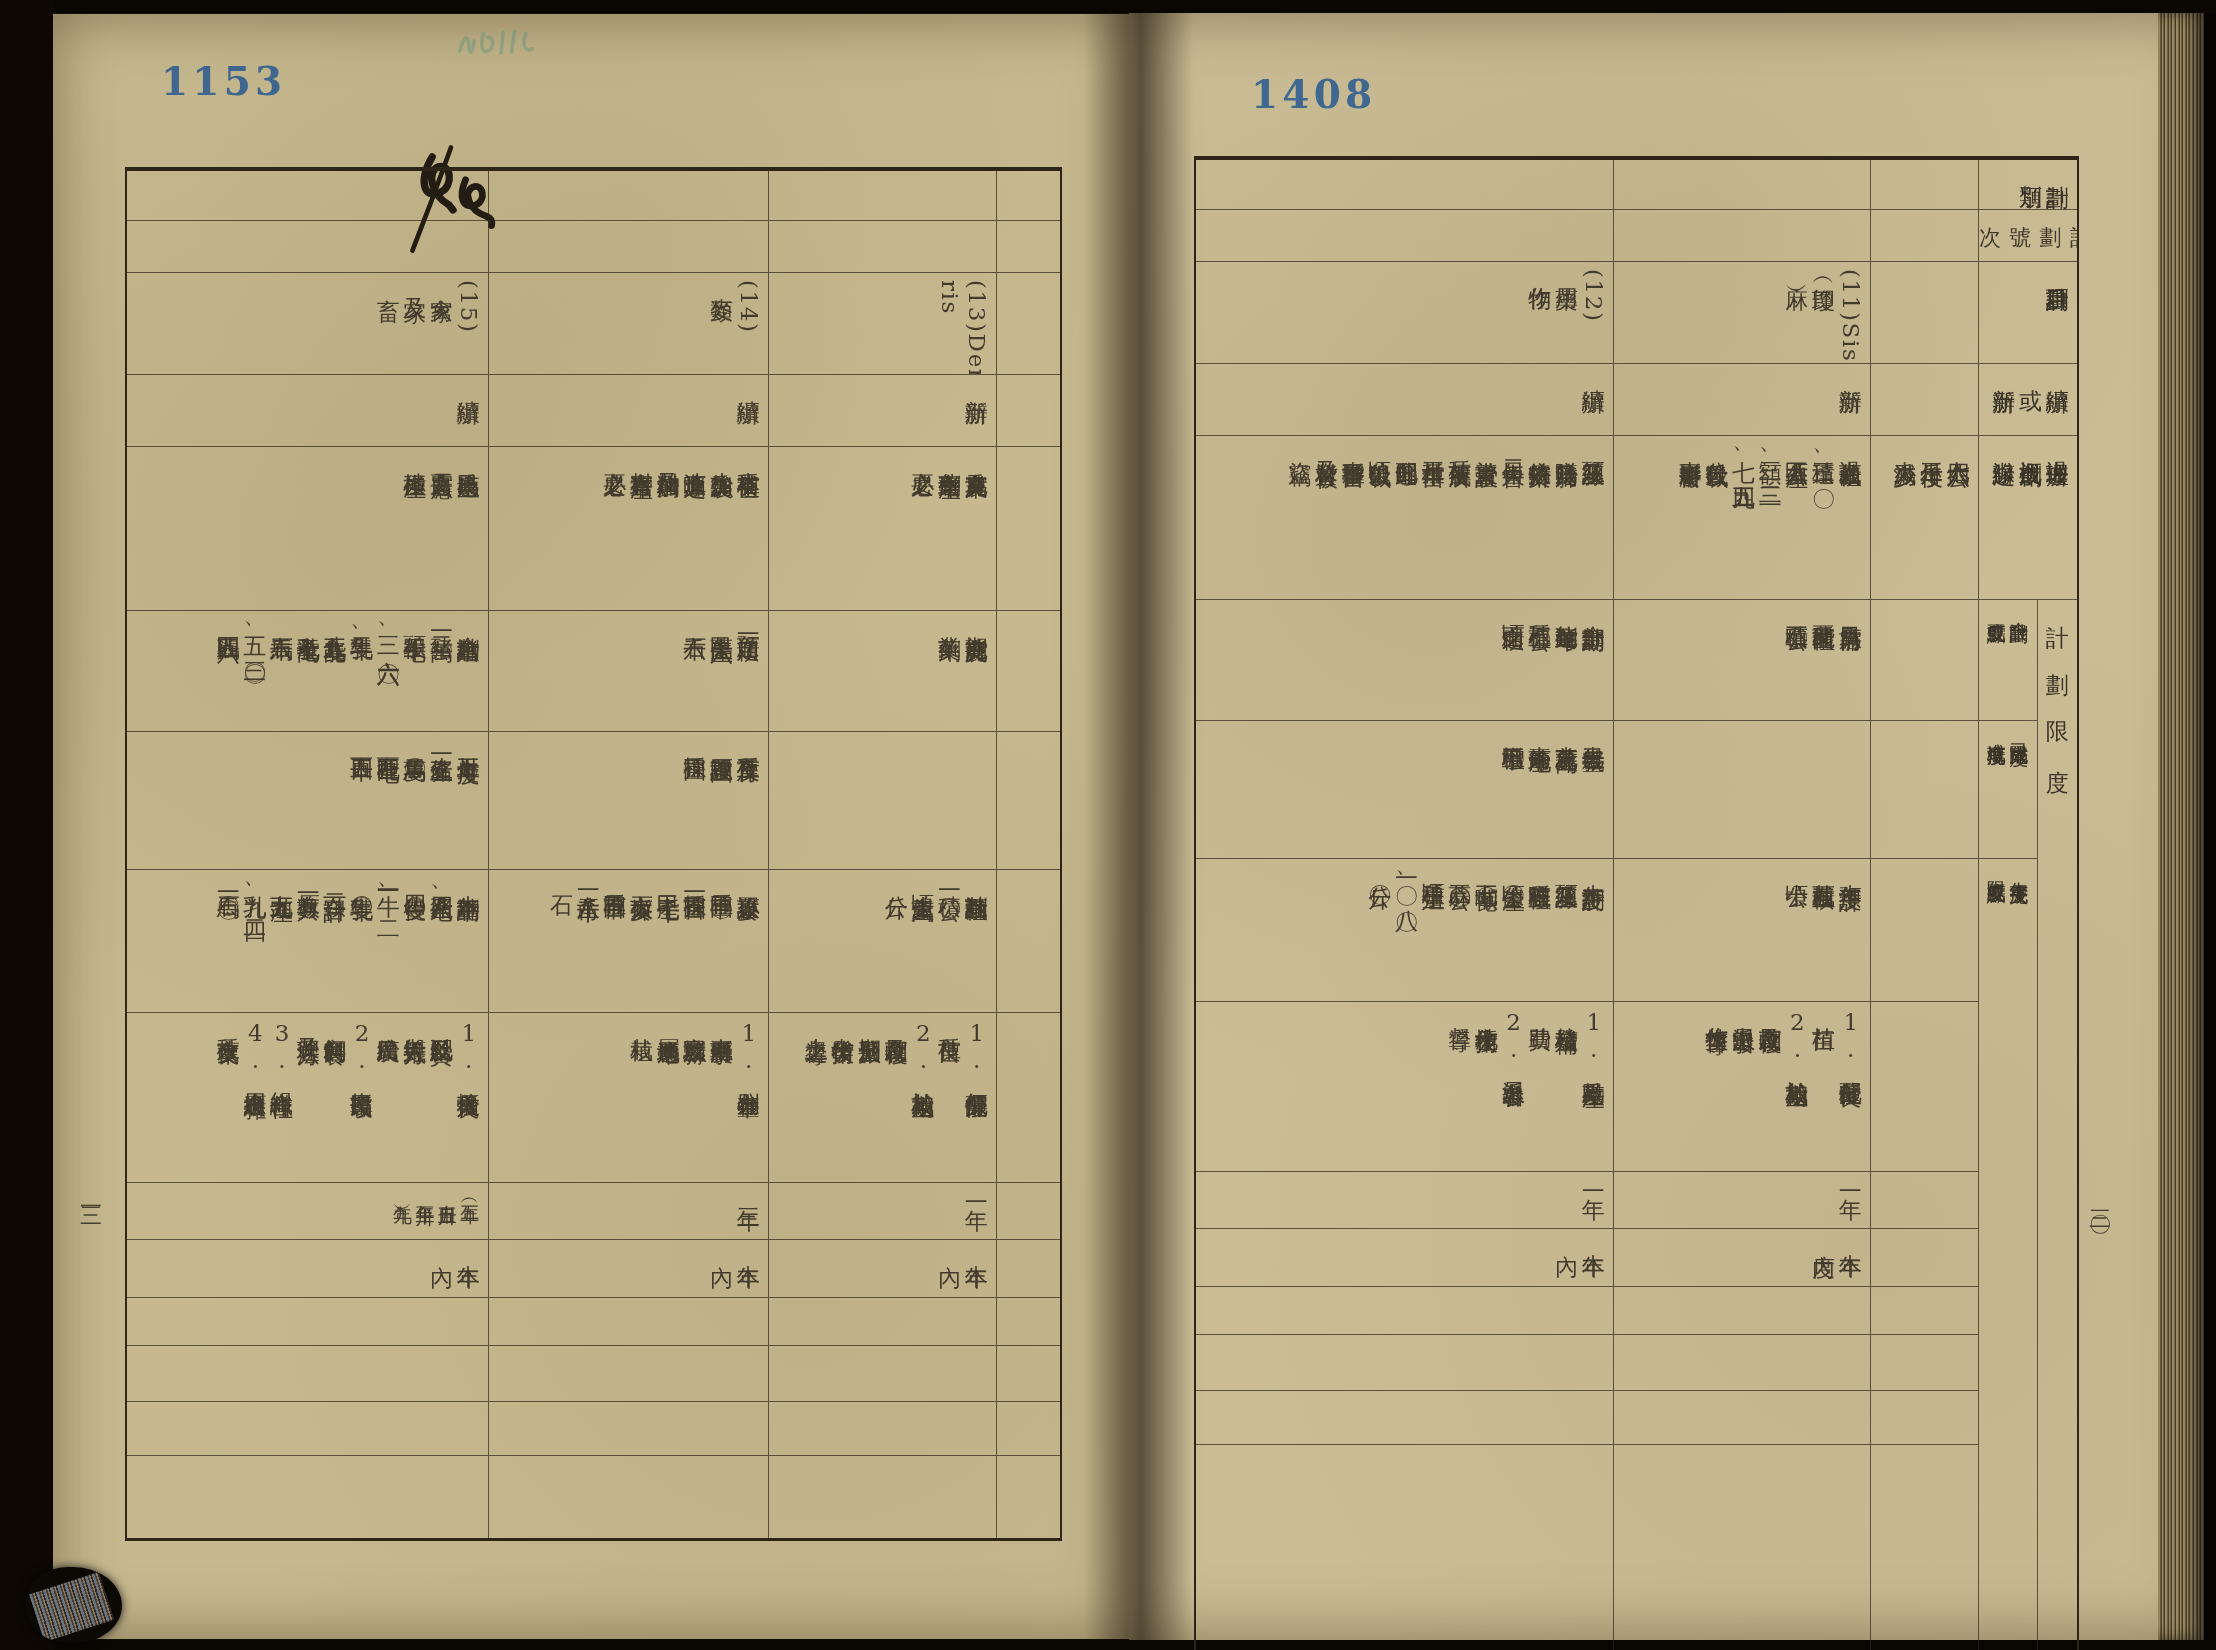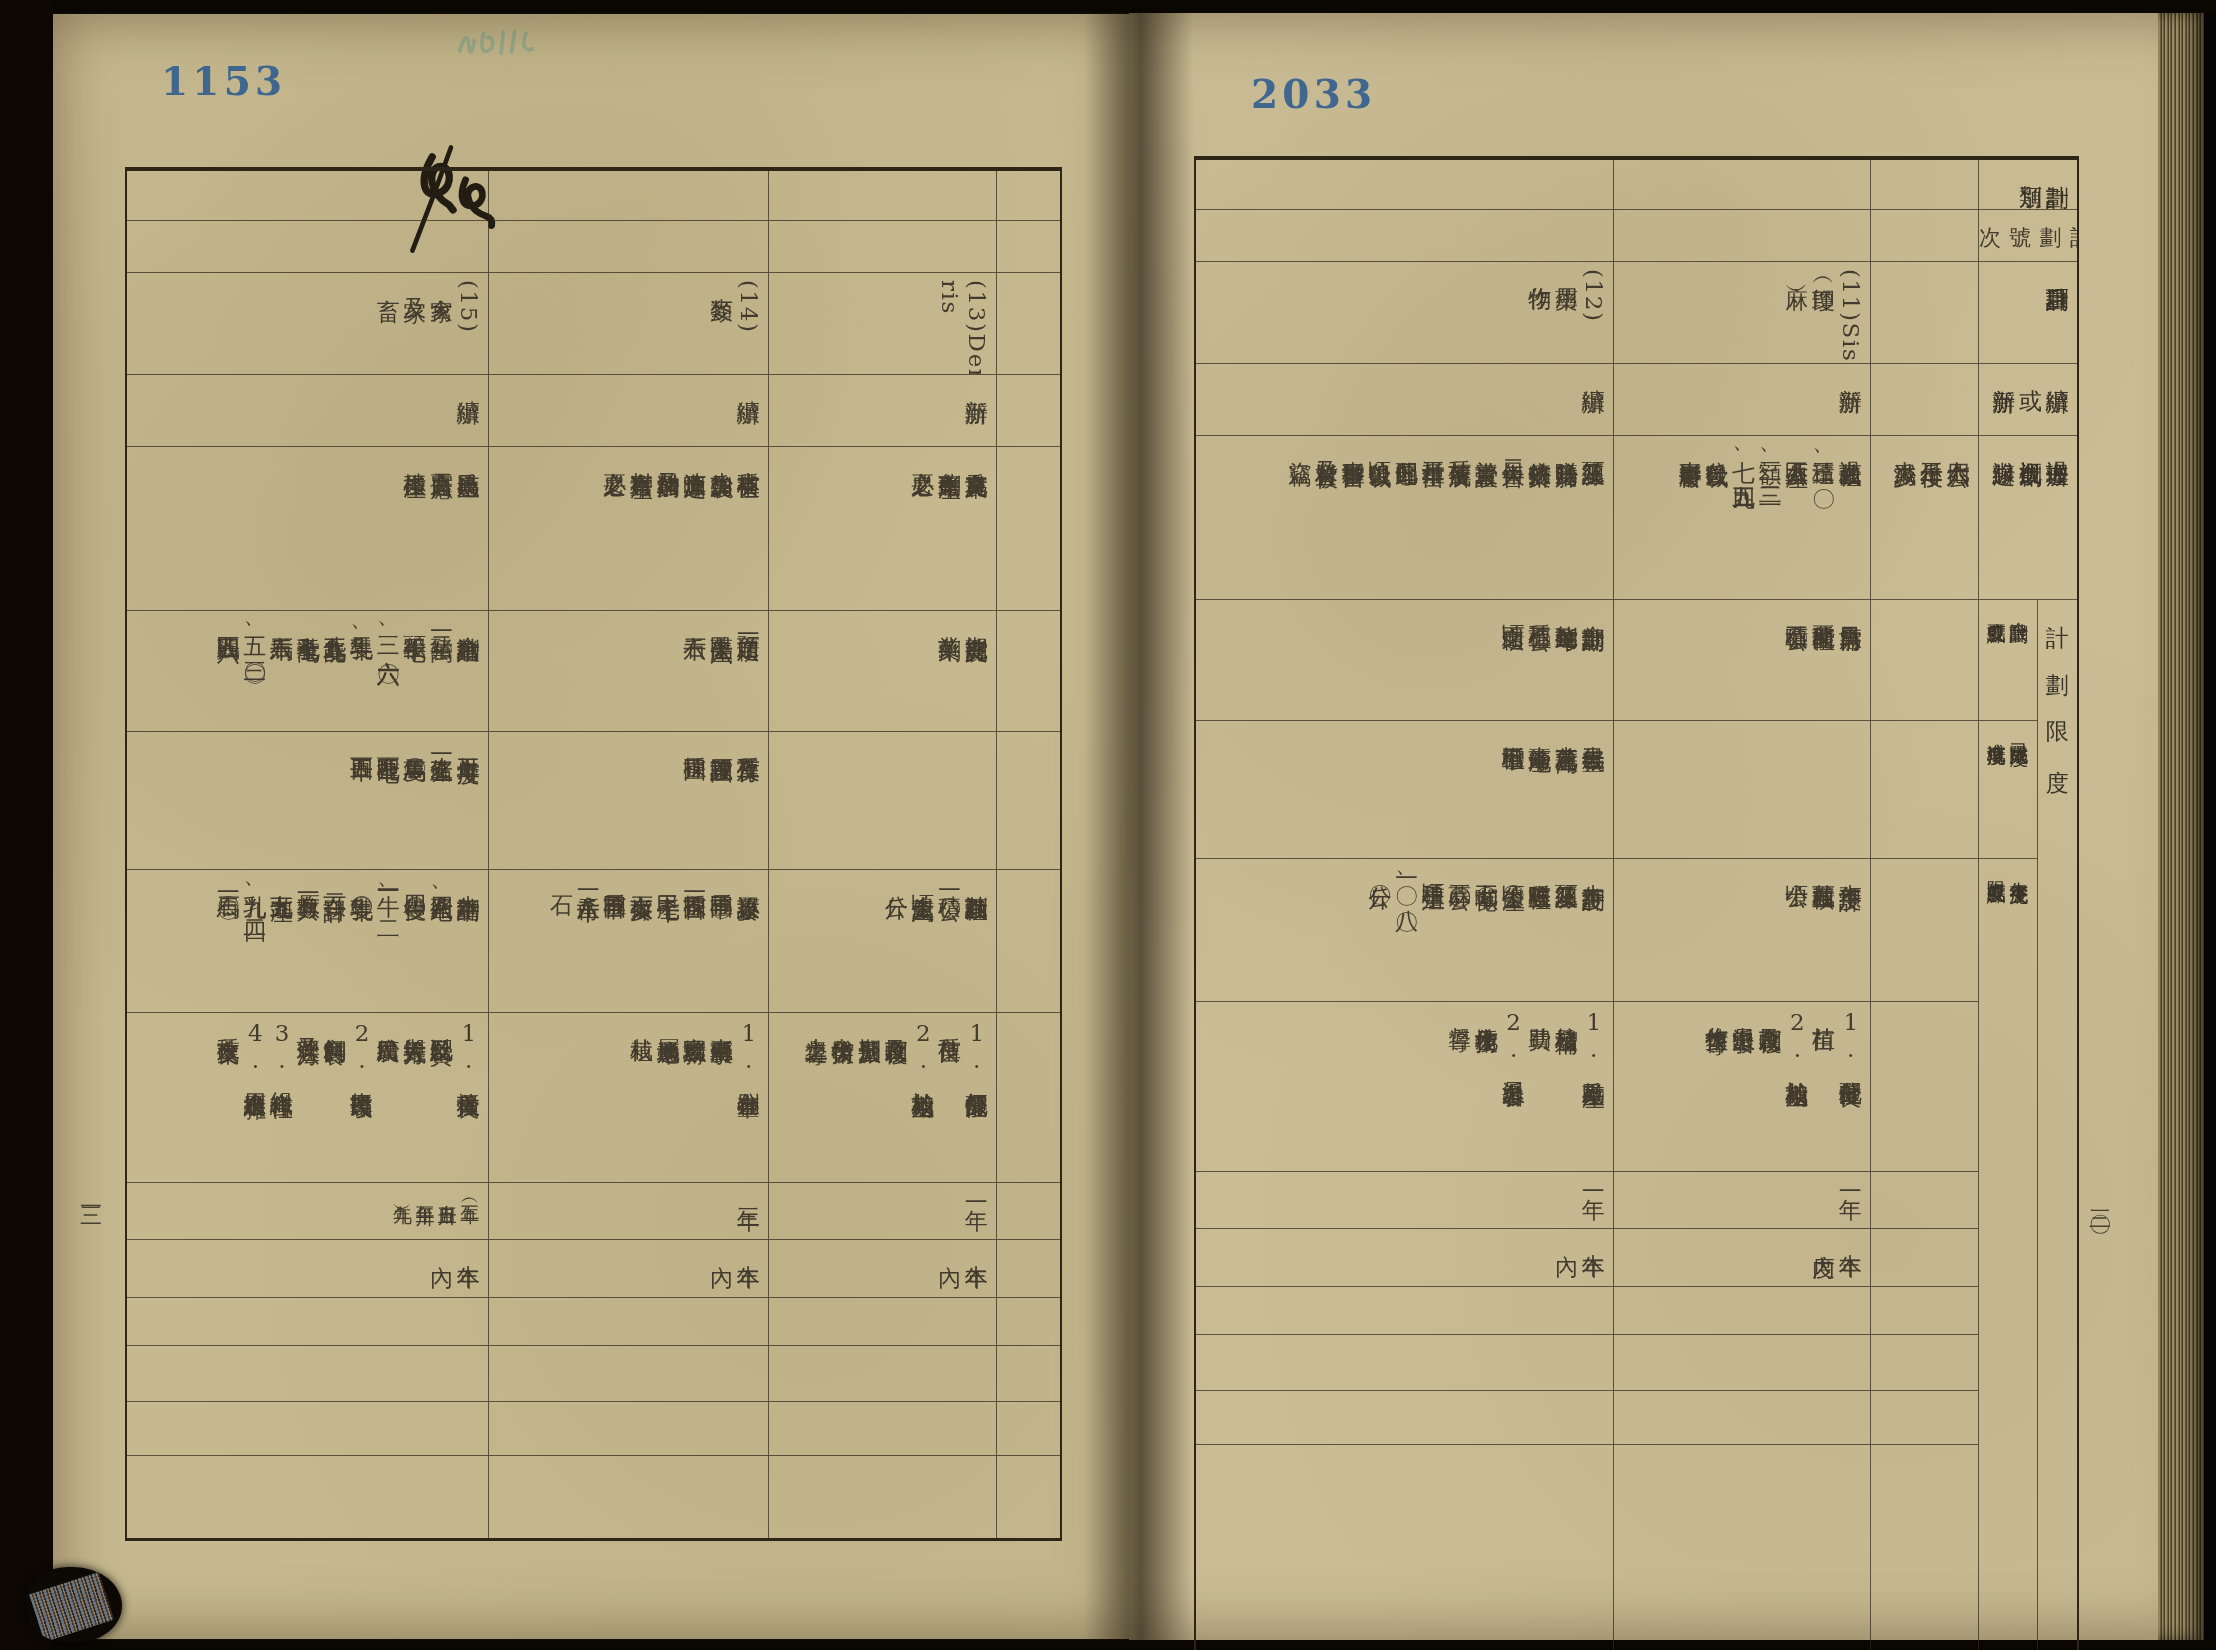--- a/index.html
+++ b/index.html
@@ -65,21 +65,21 @@
   <div class="page left"></div>
   <div class="page right"></div>
   <div id="gutter"></div>
   <div id="stack-edge"></div>
   <div id="right-black"></div>
   <div id="top-black"></div>
   <div id="bottom-black"></div>
   <div id="left-black"></div>
 
   <div class="stamp" style="left:161px;top:58px;">1153</div>
-  <div class="stamp" style="left:1251px;top:71px;">2033</div>
+  <div class="stamp" style="left:1251px;top:71px;">1408</div>
 
   <div class="folio" style="left:76px;top:1190px;">三一</div>
   <div class="folio" style="left:2085px;top:1193px;">三〇</div>
 
   <svg id="ghost-stamp" width="89" height="44" viewBox="0 0 170 85">
     <g fill="none" stroke="#3a8a7d" stroke-width="7" stroke-linecap="round">
       <path d="M12,58 C20,30 28,22 30,50 C31,66 36,64 40,38"></path>
       <path d="M58,24 C52,48 54,62 66,58 C80,52 78,28 66,32"></path>
       <path d="M96,22 L92,62 M118,20 L112,60 M140,24 C132,44 136,60 152,54"></path>
     </g>

